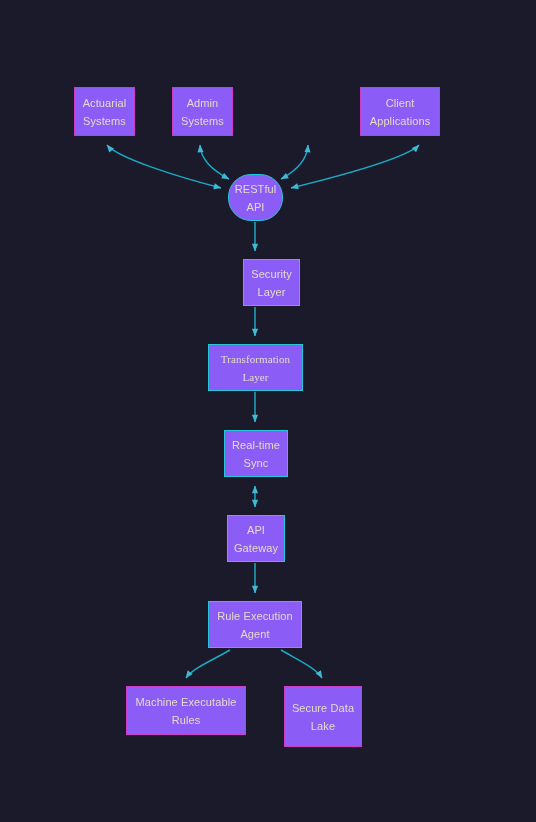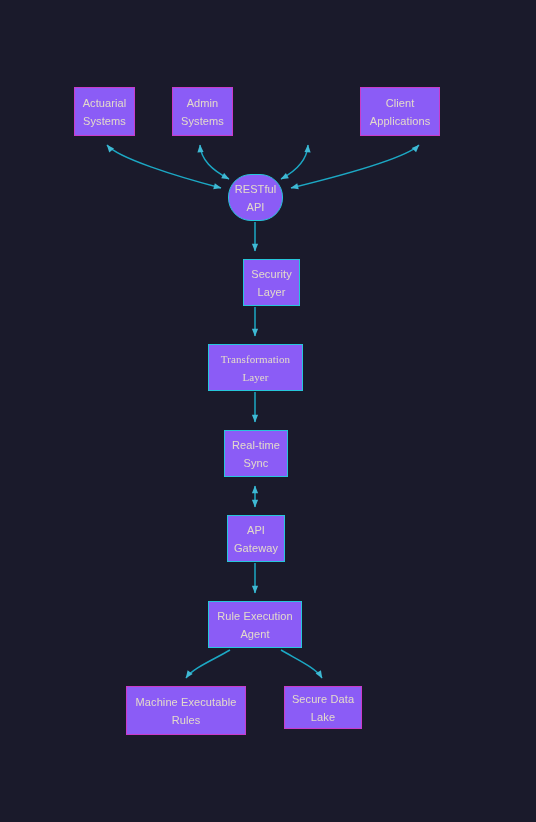--- a/index.html
+++ b/index.html
@@ -129,18 +129,18 @@
   <div class="node" style="left:208px; top:601px; width:94px; height:47px;">
     <span class="node-label">Rule Execution
 Agent</span>
   </div>
 
   <div class="node external" style="left:126px; top:686px; width:120px; height:49px;">
     <span class="node-label">Machine Executable
 Rules</span>
   </div>
 
-  <div class="node external" style="left:284px; top:686px; width:78px; height:43px;">
+  <div class="node external" style="left:284px; top:686px; width:78px; height:61px;">
     <span class="node-label">Secure Data
 Lake</span>
   </div>
 
 </div>
 
 </body></html>

